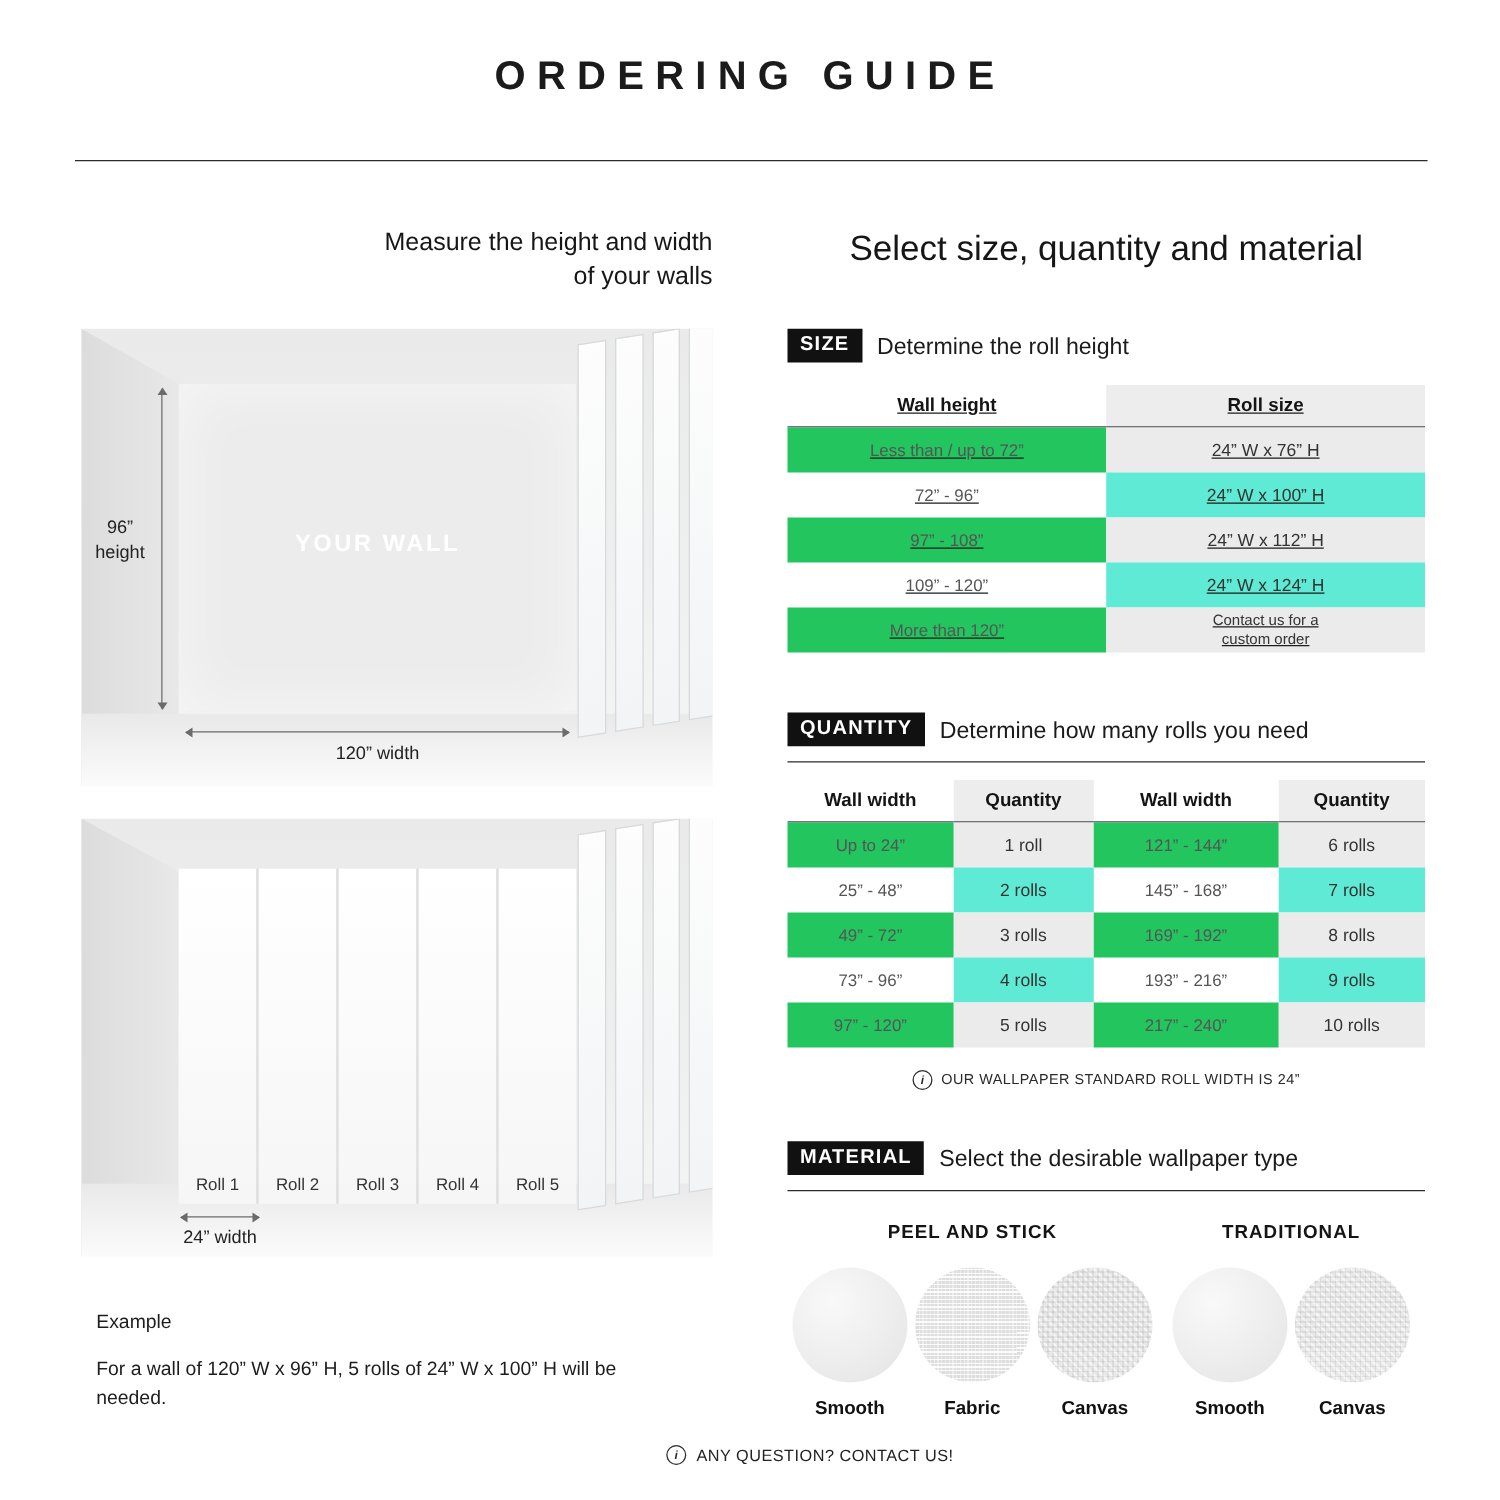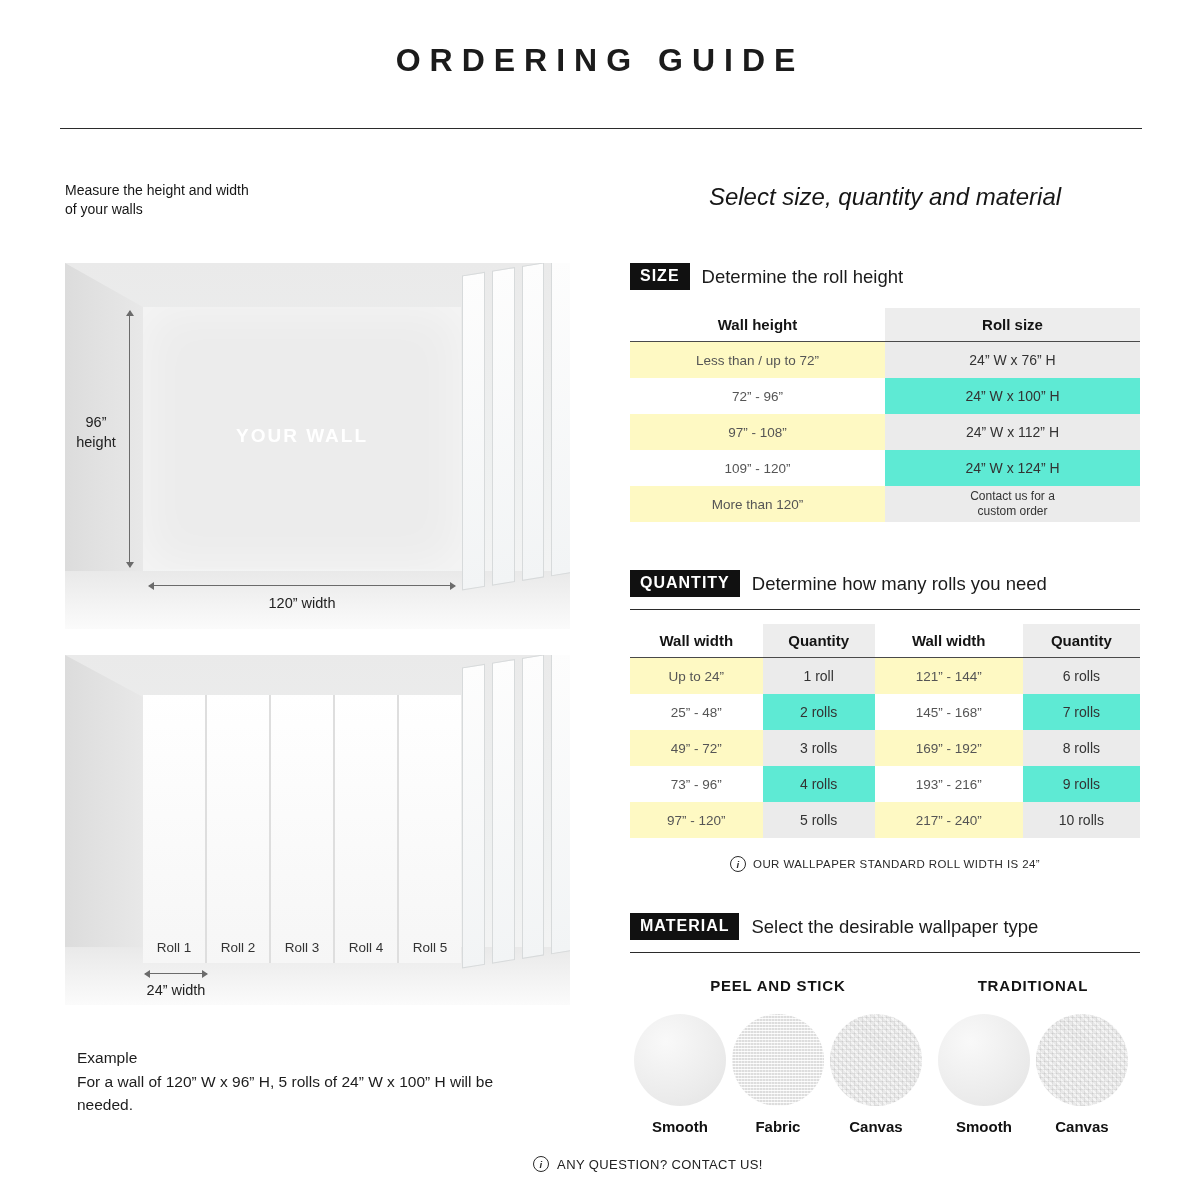--- a/index.html
+++ b/index.html
@@ -14,21 +14,21 @@
     text-align:center; font-size:32px; font-weight:600;
     letter-spacing:9px; color:#1b1b1b; margin:0;
   }
   .title-rule { position:absolute; top:128px; left:60px; right:58px; border-top:1px solid #2b2b2b; }
 
   
   .col-left  { position:absolute; left:65px;  top:175px; width:505px;  height:1000px; }
   .col-right { position:absolute; left:630px; top:175px; width:510px; height:1000px; }
 
   .col-heading {
-    margin:6px 0 0 0; text-align:left; font-size:14px; font-weight:500;
+    margin:6px 0 0 0; text-align:right; font-size:20px; font-weight:500;
     line-height:1.35; color:#161616;
   }
 
   
   .room {
     position:absolute; left:0; width:505px; overflow:hidden;
     background:linear-gradient(180deg,#eaeaea 0%,#eef0f0 55%,#f5f5f5 100%);
   }
   .room1 { top:88px;  height:366px; }
   .room2 { top:480px; height:350px; }
@@ -81,48 +81,48 @@
   .roll:last-child { border-right:none; }
   .roll-label { position:absolute; bottom:8px; left:0; width:100%; text-align:center;
     font-size:13.5px; color:#333; }
   .r2-harrow { left:80px; top:318px; width:62px; }
   .r2-width-label { position:absolute; left:50px; top:327px; width:122px; text-align:center;
     font-size:14.5px; color:#222; }
 
   
   .example { position:absolute; top:872px; left:12px; width:435px; font-size:15.5px;
     line-height:1.45; color:#1d1d1d; }
-  .example-title { margin-bottom:2px; }
+  .example-title { margin-bottom:16px; }
 
   
   .rc-heading { position:absolute; top:8px; left:0; width:100%; text-align:center;
-    font-size:24px; font-weight:500; color:#161616; margin:0;font-style:italic; }
+    font-size:28px; font-weight:500; color:#161616; margin:0; }
 
   .section { position:absolute; left:0; width:510px; }
   .size-section { top:88px; }
   .quantity-section { top:395px; }
   .material-section { top:738px; }
 
   .section-head { display:flex; align-items:center; }
   .badge { display:inline-block; background:#111111; color:#ffffff; font-weight:bold;
     font-size:16px; letter-spacing:1px; padding:4px 10px 5px 10px; }
   .section-sub { margin-left:12px; font-size:18.5px; font-weight:500; color:#1b1b1b; }
   .section-rule { border-top:1px solid #2b2b2b; margin-top:12px; }
 
   
-  .size-table { display:grid; grid-template-columns:50% 50%; margin-top:18px; }
+  .size-table { display:grid; grid-template-columns:50% 50%; margin-top:18px;text-decoration:underline; }
   .qty-table  { display:grid; grid-template-columns:26% 22% 29% 23%; margin-top:14px; }
   .th { font-weight:bold; font-size:15px; text-align:center; padding:8px 0;
     border-bottom:1px solid #4a4a4a; color:#141414; }
   .th.shaded { background:#ededed; }
   .cell { height:36px; display:flex; align-items:center; justify-content:center;
     font-size:14px; color:#333; text-align:center; }
   .cell.muted { color:#555; font-size:13.5px; }
   .cell.shadedcol { background:#5eead4; }
-  .cell.striped { background:#fef9c3; }
+  .cell.striped { background:#22c55e; }
   .cell.shadedcol.striped { background:#ebebeb; }
   .cell .wrap-narrow { display:inline-block; max-width:120px; font-size:12px; line-height:1.25; }
 
   .table-note { margin-top:18px; display:flex; align-items:center; justify-content:center;
     gap:7px; font-size:11.5px; letter-spacing:.4px; color:#2a2a2a; }
 
   .info-icon { display:inline-flex; width:14px; height:14px; border:1px solid #2a2a2a;
     border-radius:50%; align-items:center; justify-content:center; flex:0 0 auto;
     font-size:9.5px; font-weight:bold; font-style:italic; color:#2a2a2a; }
   .info-icon::before { content:"i"; }

